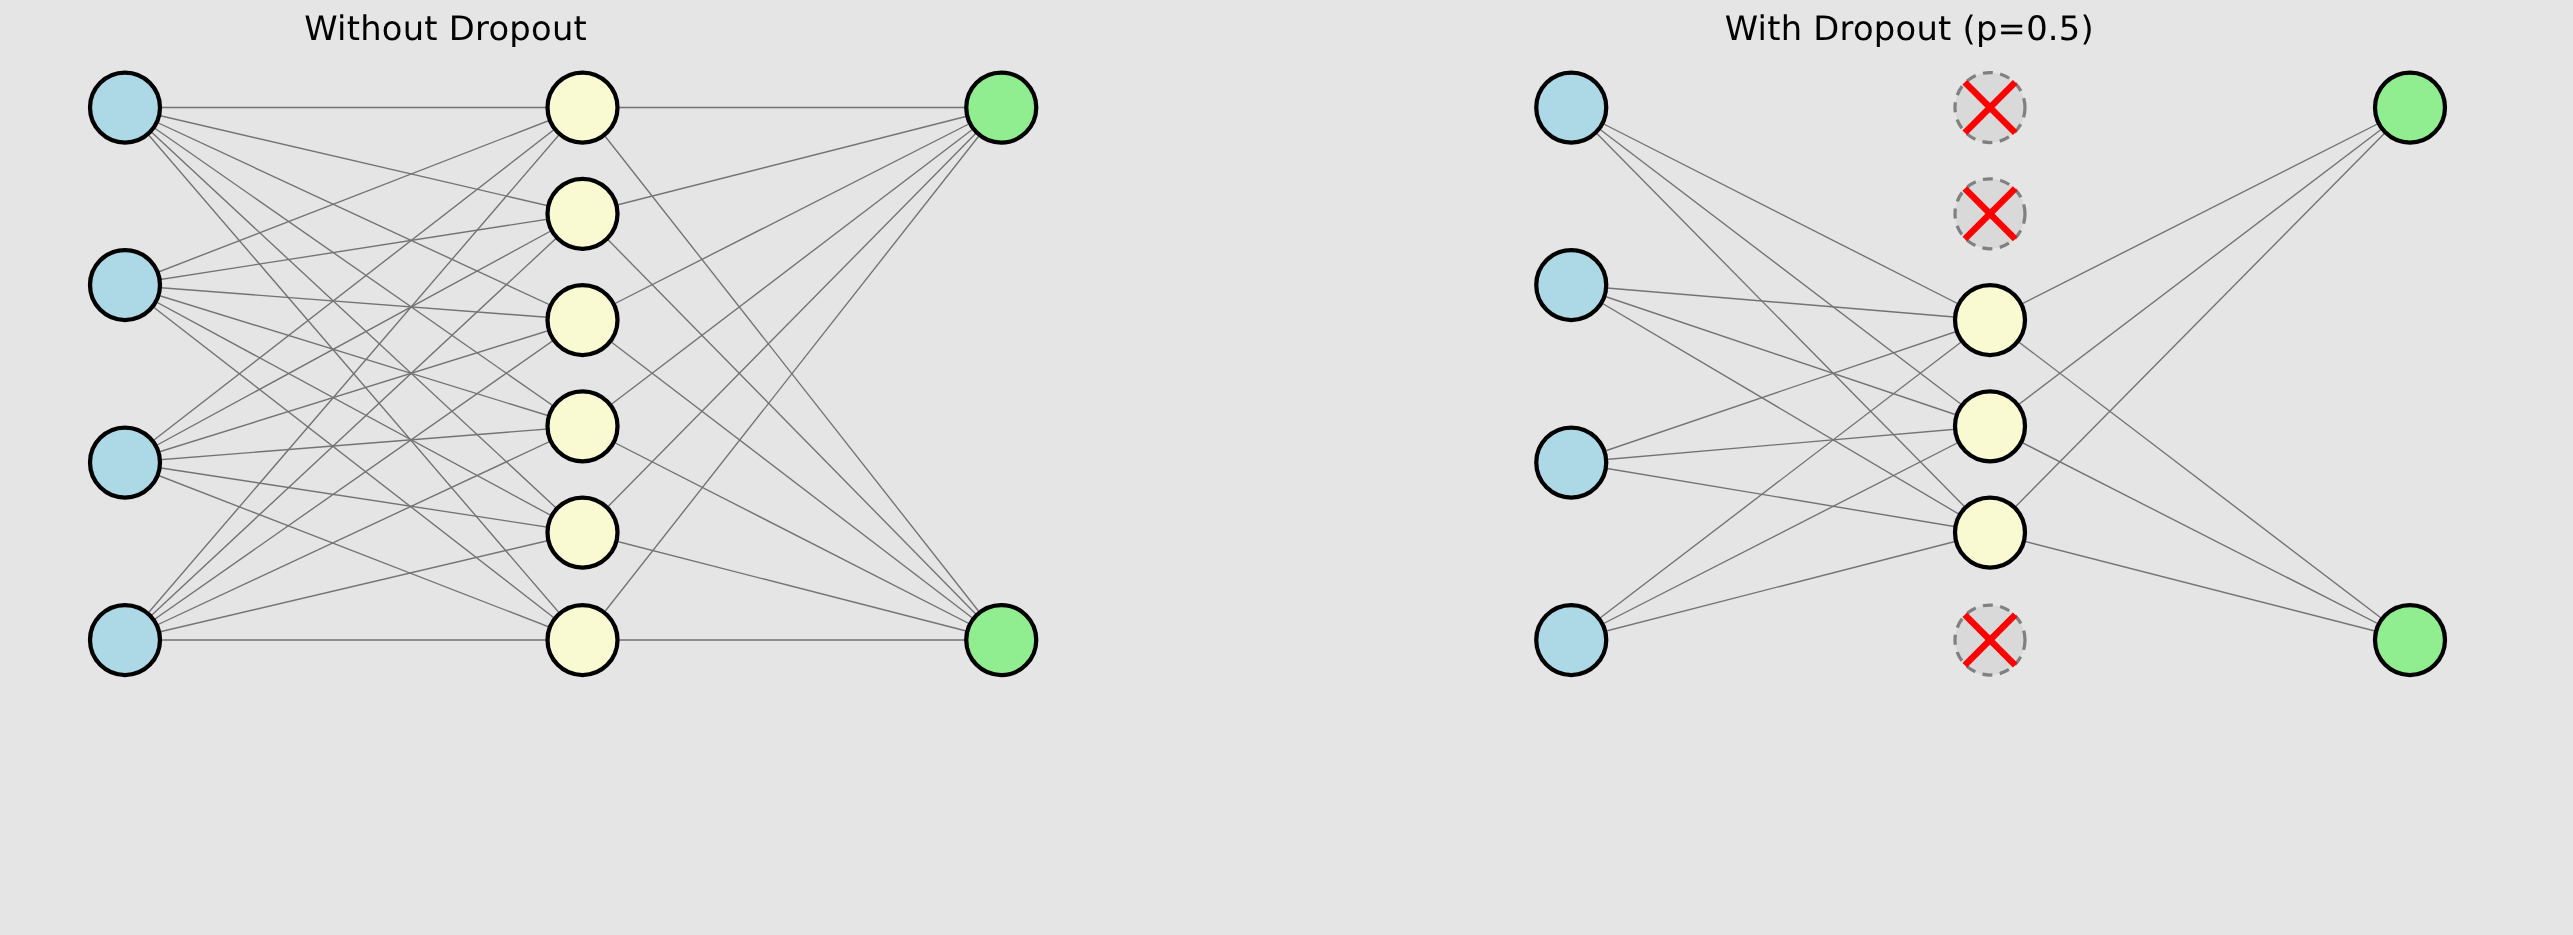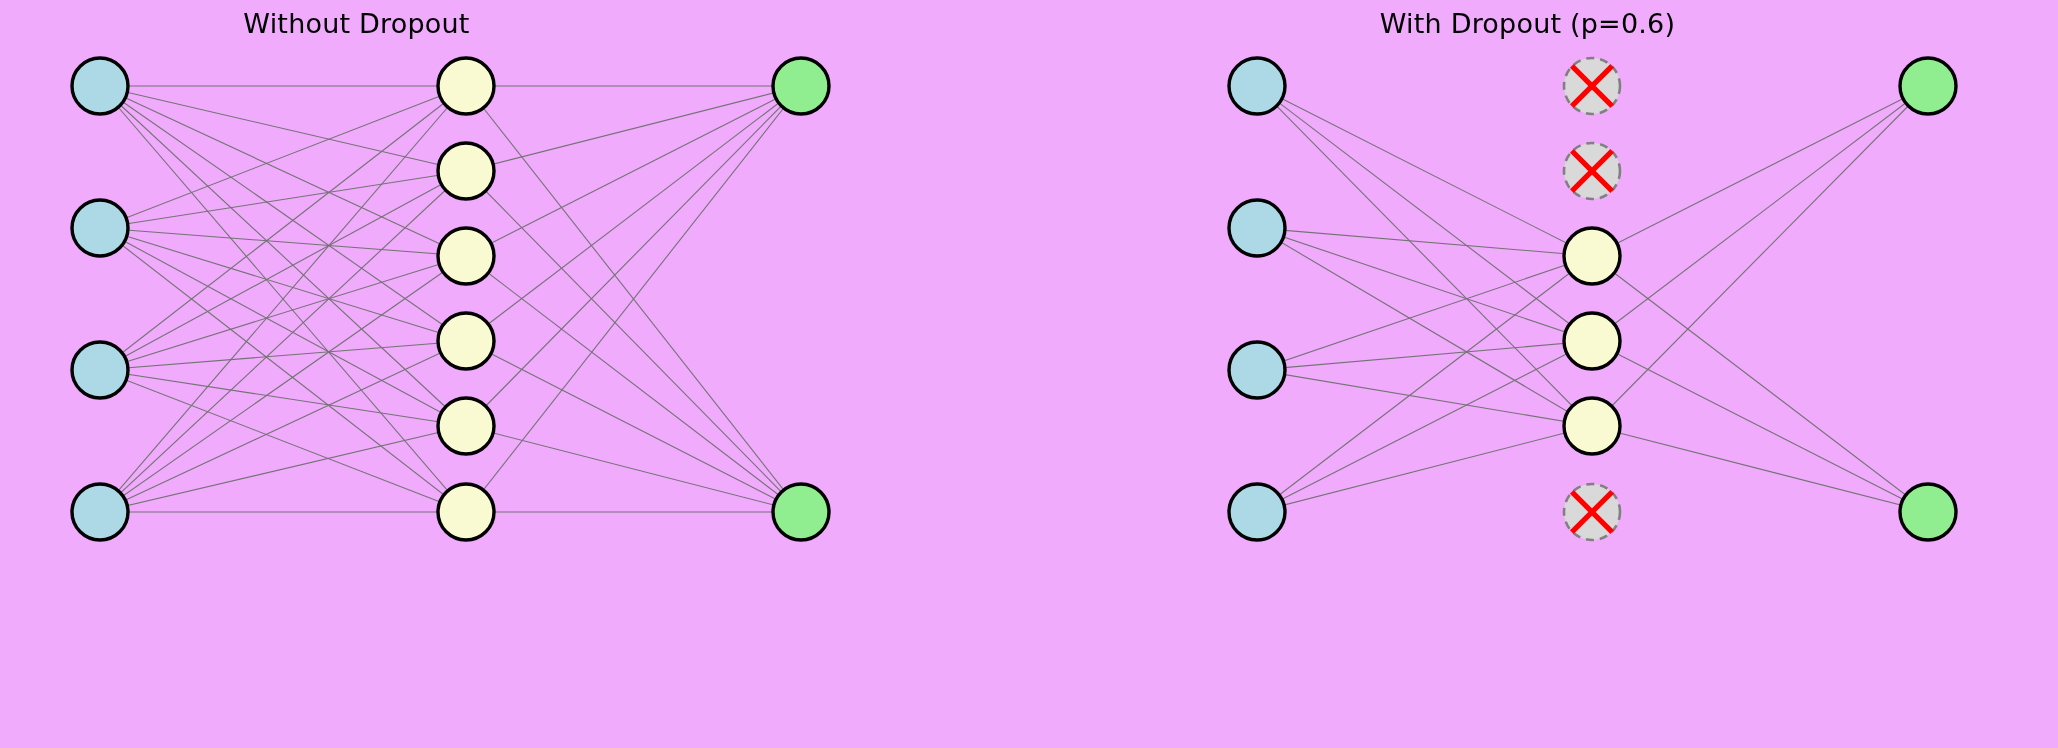--- a/index.html
+++ b/index.html
@@ -8,21 +8,21 @@
     padding: 0;
     background: #ffffff;
   }
   body {
     font-family: "DejaVu Sans", "Liberation Sans", sans-serif;
   }
   #figure {
     position: relative;
     width: 2058px;
     height: 748px;
-    background: #f0abfc;
+    background: #e5e5e5;
     overflow: hidden;
   }
   .panel {
     position: absolute;
     top: 0;
     height: 748px;
   }
   #panel-left  { left: 0px;    width: 1029px; }
   #panel-right { left: 1029px; width: 1029px; }
 
@@ -202,21 +202,21 @@
           <circle cx="466" cy="341" r="28" class="node-circle node-hidden"></circle>
           <circle cx="466" cy="426" r="28" class="node-circle node-hidden"></circle>
           <circle cx="466" cy="512" r="28" class="node-circle node-hidden"></circle>
           <circle cx="801" cy="86" r="28" class="node-circle node-output"></circle>
           <circle cx="801" cy="512" r="28" class="node-circle node-output"></circle>
         </g>
       </svg>
   </div>
 
   <div class="panel" id="panel-right">
-    <div class="panel-title">With Dropout (p=0.6)</div>
+    <div class="panel-title">With Dropout (p=0.5)</div>
     <svg class="net" id="svg-right" viewBox="0 0 1029 748">
         <g>
           <line x1="228" y1="86" x2="563" y2="256" class="edge"></line>
           <line x1="563" y1="256" x2="555.0999196560888" y2="248.34567242928892" class="edge"></line>
           <line x1="563" y1="256" x2="552.1578238798201" y2="254.1433317531126" class="edge"></line>
           <line x1="228" y1="86" x2="563" y2="341" class="edge"></line>
           <line x1="563" y1="341" x2="556.607096316127" y2="332.0484201121409" class="edge"></line>
           <line x1="563" y1="341" x2="552.6692666983383" y2="337.221647257079" class="edge"></line>
           <line x1="228" y1="86" x2="563" y2="426" class="edge"></line>
           <line x1="563" y1="426" x2="557.9400420674958" y2="416.2328701390179" class="edge"></line>

